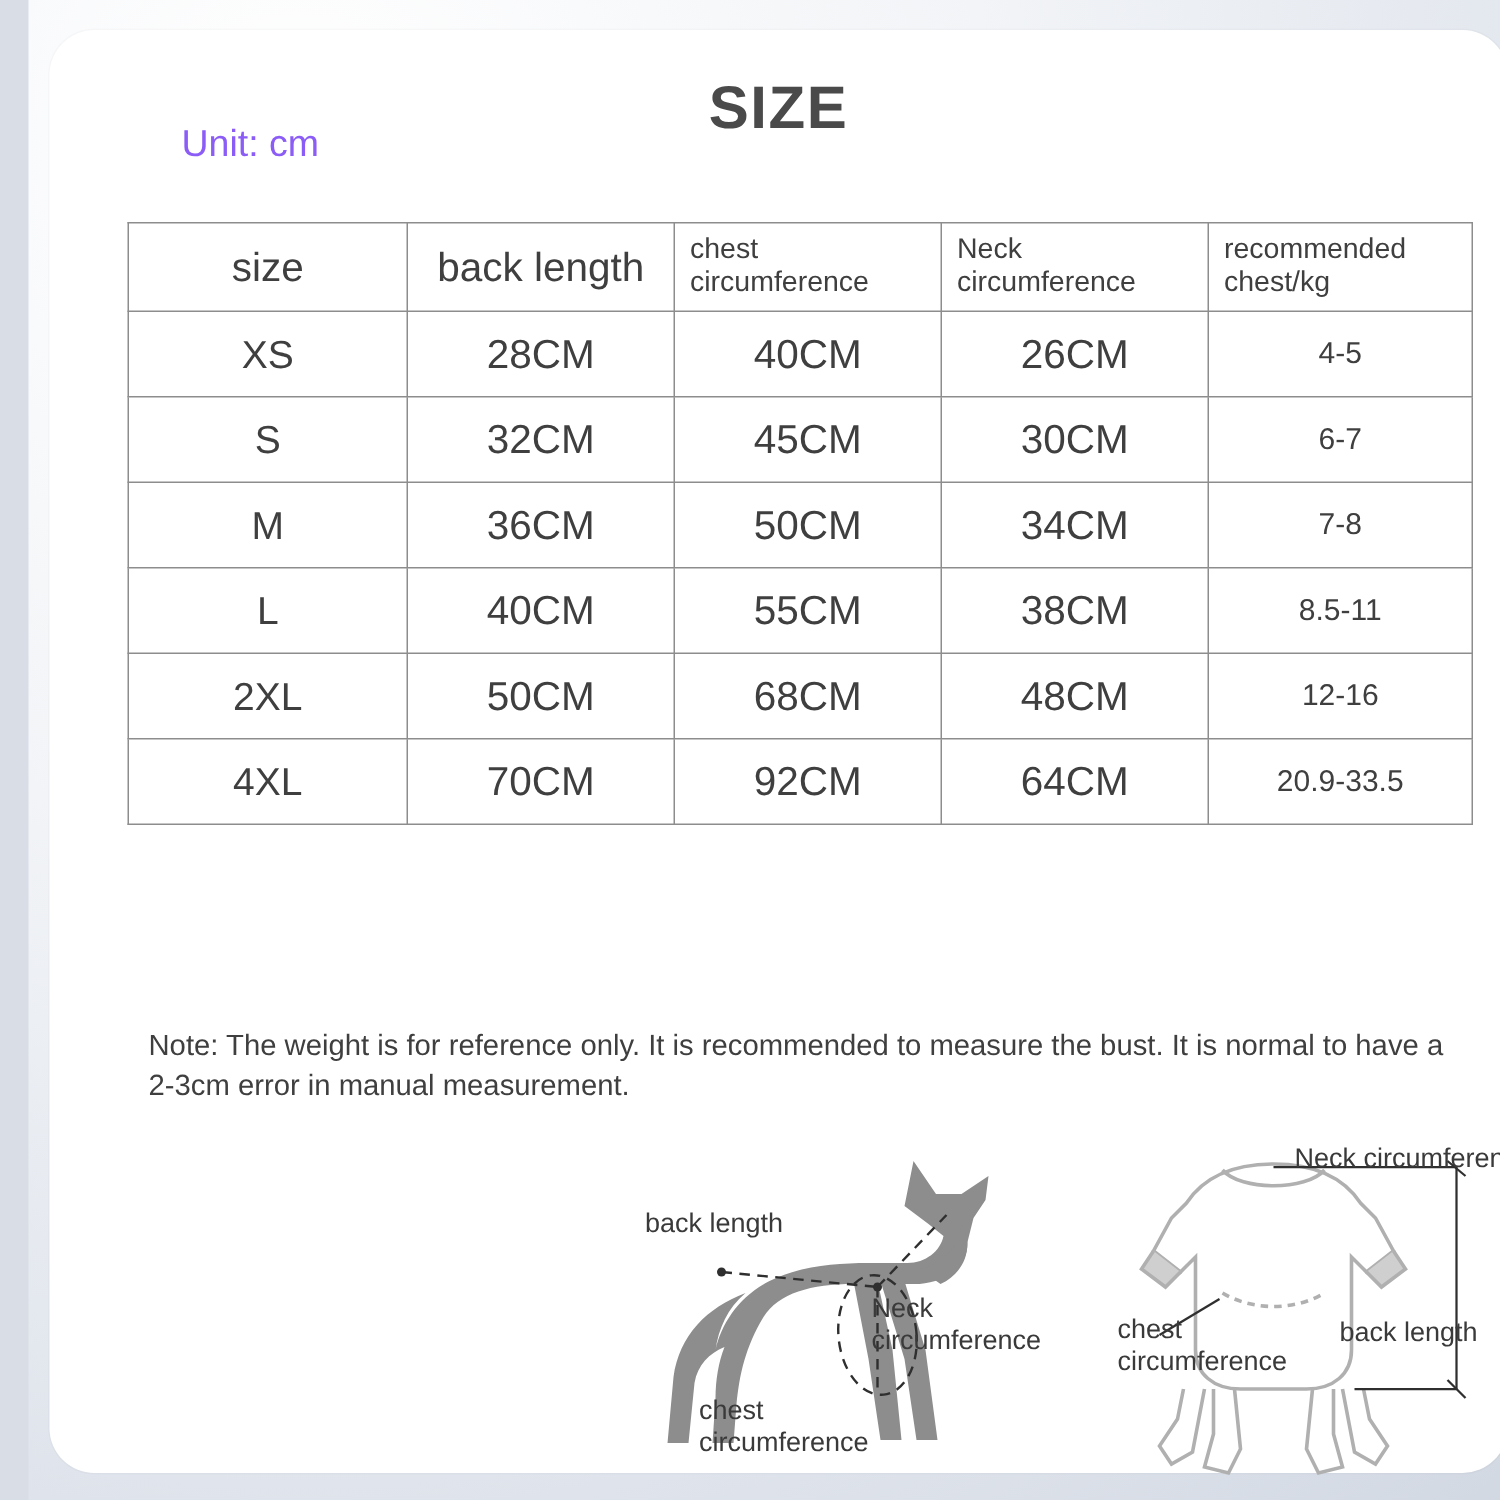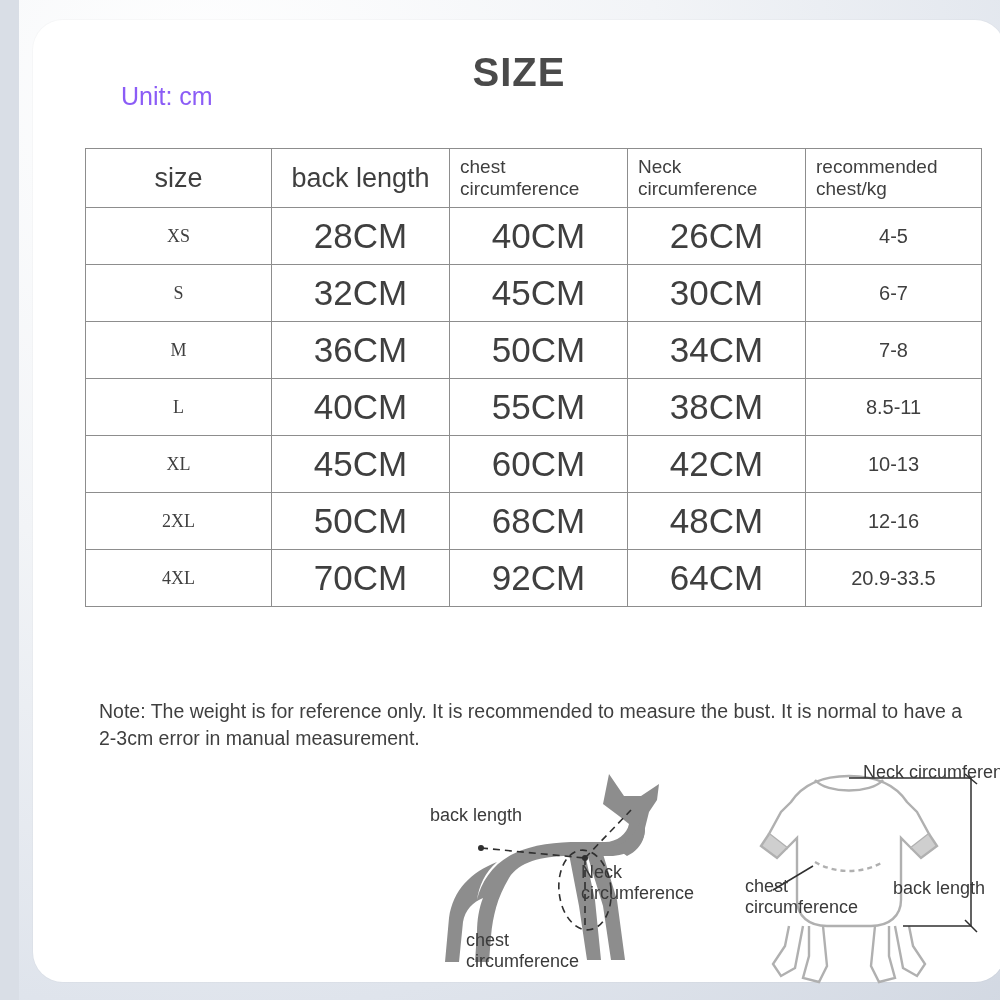--- a/index.html
+++ b/index.html
@@ -74,39 +74,38 @@
     font-size: 27px;
   }
   table.size-table thead th.small {
     font-size: 19px;
     text-align: left;
     padding-left: 10px;
     line-height: 22px;
   }
   table.size-table tbody td {
     height: 56px;
-    font-size: 35px;
+    font-size: 27px;
   }
   table.size-table tbody td.sizecell {
-    font-size: 18px;
-    font-family: Liberation Serif, serif;
+    font-size: 26px;
   }
   table.size-table tbody td.weight {
     font-size: 20px;
   }
   col.c1 { width: 186px; }
   col.c2 { width: 178px; }
   col.c3 { width: 178px; }
   col.c4 { width: 178px; }
   col.c5 { width: 176px; }
 
   .note {
     position: absolute;
     left: 66px;
-    top: 678px;
+    top: 664px;
     width: 880px;
     font-size: 19.5px;
     line-height: 27px;
     color: #3f3f3f;
   }
 
   
   .illus {
     position: absolute;
     left: 40px;
@@ -171,27 +170,20 @@
             <td>50CM</td>
             <td>34CM</td>
             <td class="weight">7-8</td>
           </tr>
           <tr>
             <td class="sizecell">L</td>
             <td>40CM</td>
             <td>55CM</td>
             <td>38CM</td>
             <td class="weight">8.5-11</td>
-          </tr>
-          <tr>
-            <td class="sizecell">XL</td>
-            <td>45CM</td>
-            <td>60CM</td>
-            <td>42CM</td>
-            <td class="weight">10-13</td>
           </tr>
           <tr>
             <td class="sizecell">2XL</td>
             <td>50CM</td>
             <td>68CM</td>
             <td>48CM</td>
             <td class="weight">12-16</td>
           </tr>
           <tr>
             <td class="sizecell">4XL</td>

